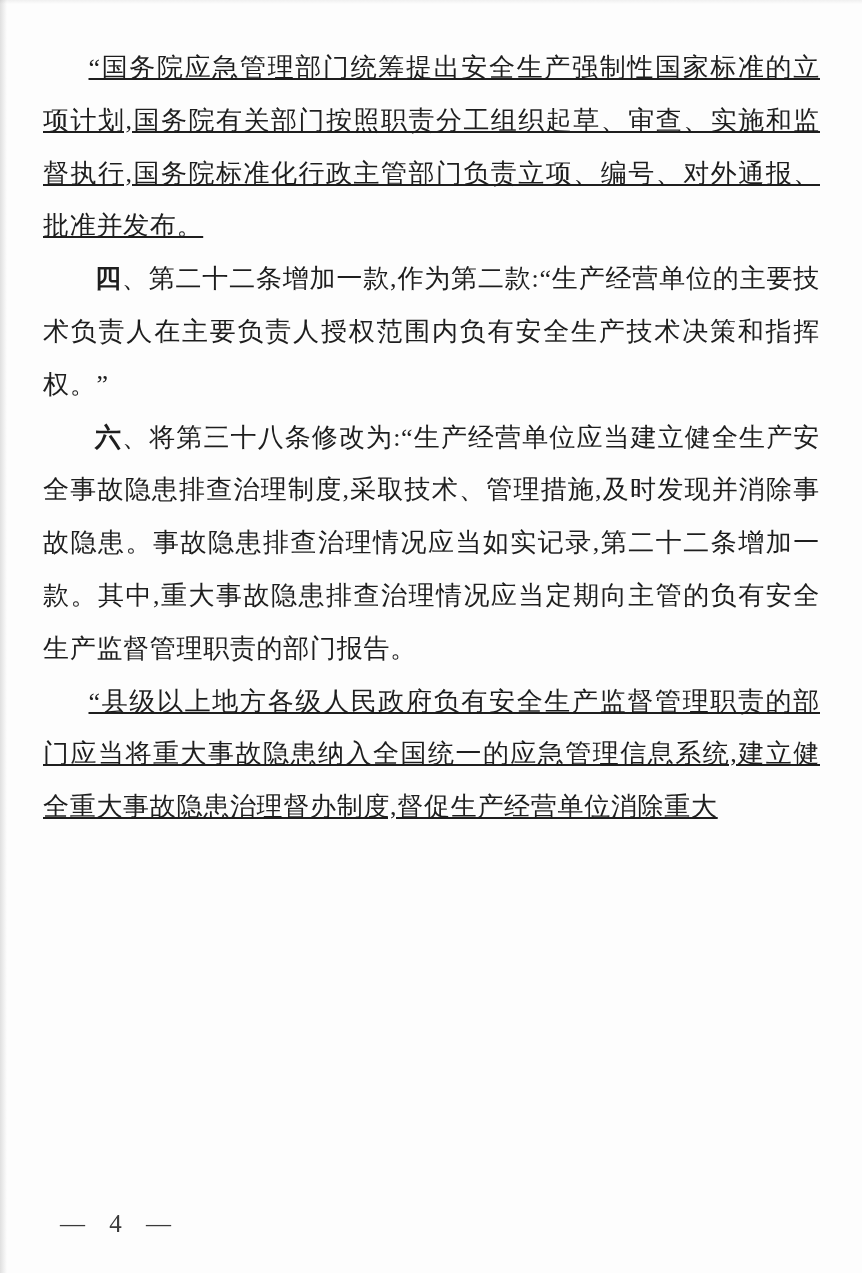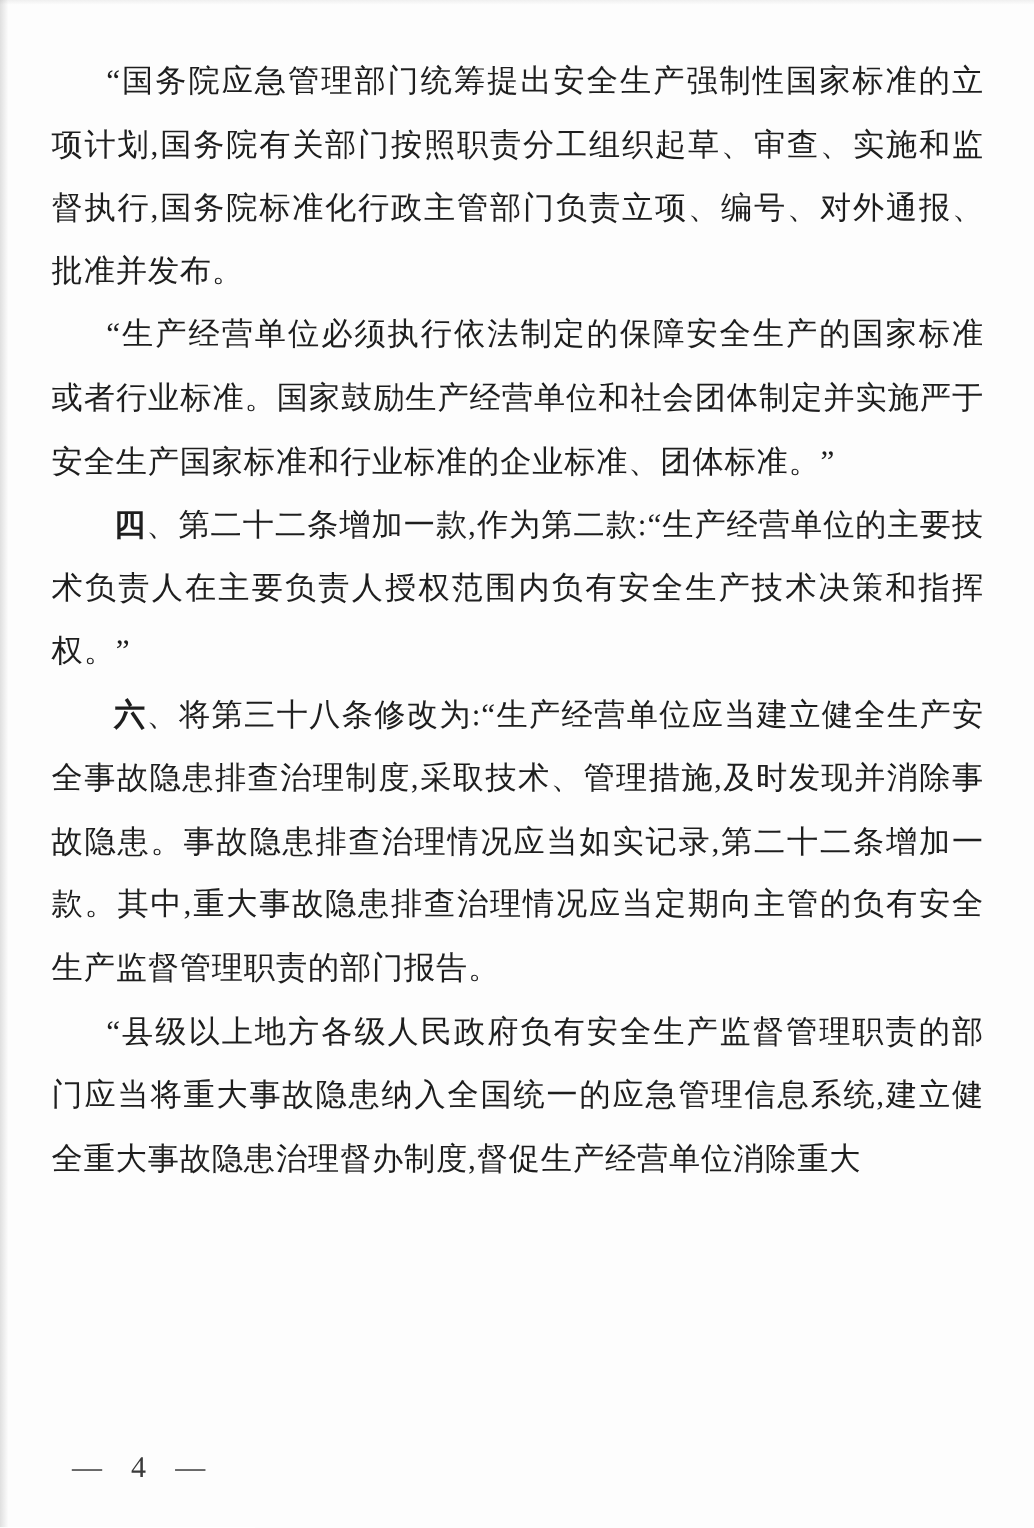--- a/index.html
+++ b/index.html
@@ -45,20 +45,21 @@
     font-size: 26px;
     line-height: 52.8px;
     letter-spacing: 0.7px;
     text-align: justify;
     text-indent: 2em;
     color: #1e1e1e;
     -webkit-font-smoothing: antialiased;
   }
   p.doc-para.quote-start {
     text-indent: 1.75em;
+    text-decoration: underline;
   }
   .section-lead {
     font-weight: 700;
   }
   .page-footer {
     position: absolute;
     left: 60px;
     top: 1210px;
     font-size: 25px;
     letter-spacing: 9px;
@@ -67,21 +68,20 @@
   }
 </style>
 </head>
 <body>
 
 <div class="scan-page">
   <div class="text-block">
 
     <p class="doc-para quote-start"><span class="section-lead"></span><span>“国务院应急管理部门统筹提出安全生产强制性国家标准的立项计划,国务院有关部门按照职责分工组织起草、审查、实施和监督执行,国务院标准化行政主管部门负责立项、编号、对外通报、批准并发布。</span></p>
 
-    <p class="doc-para quote-start"><span class="section-lead"></span><span>“生产经营单位必须执行依法制定的保障安全生产的国家标准或者行业标准。国家鼓励生产经营单位和社会团体制定并实施严于安全生产国家标准和行业标准的企业标准、团体标准。”</span></p>
 
     <p class="doc-para"><span class="section-lead">四</span><span>、第二十二条增加一款,作为第二款:“生产经营单位的主要技术负责人在主要负责人授权范围内负有安全生产技术决策和指挥权。”</span></p>
 
 
     <p class="doc-para"><span class="section-lead">六</span><span>、将第三十八条修改为:“生产经营单位应当建立健全生产安全事故隐患排查治理制度,采取技术、管理措施,及时发现并消除事故隐患。事故隐患排查治理情况应当如实记录,第二十二条增加一款。其中,重大事故隐患排查治理情况应当定期向主管的负有安全生产监督管理职责的部门报告。</span></p>
 
     <p class="doc-para quote-start"><span class="section-lead"></span><span>“县级以上地方各级人民政府负有安全生产监督管理职责的部门应当将重大事故隐患纳入全国统一的应急管理信息系统,建立健全重大事故隐患治理督办制度,督促生产经营单位消除重大</span></p>
 
   </div>
 

